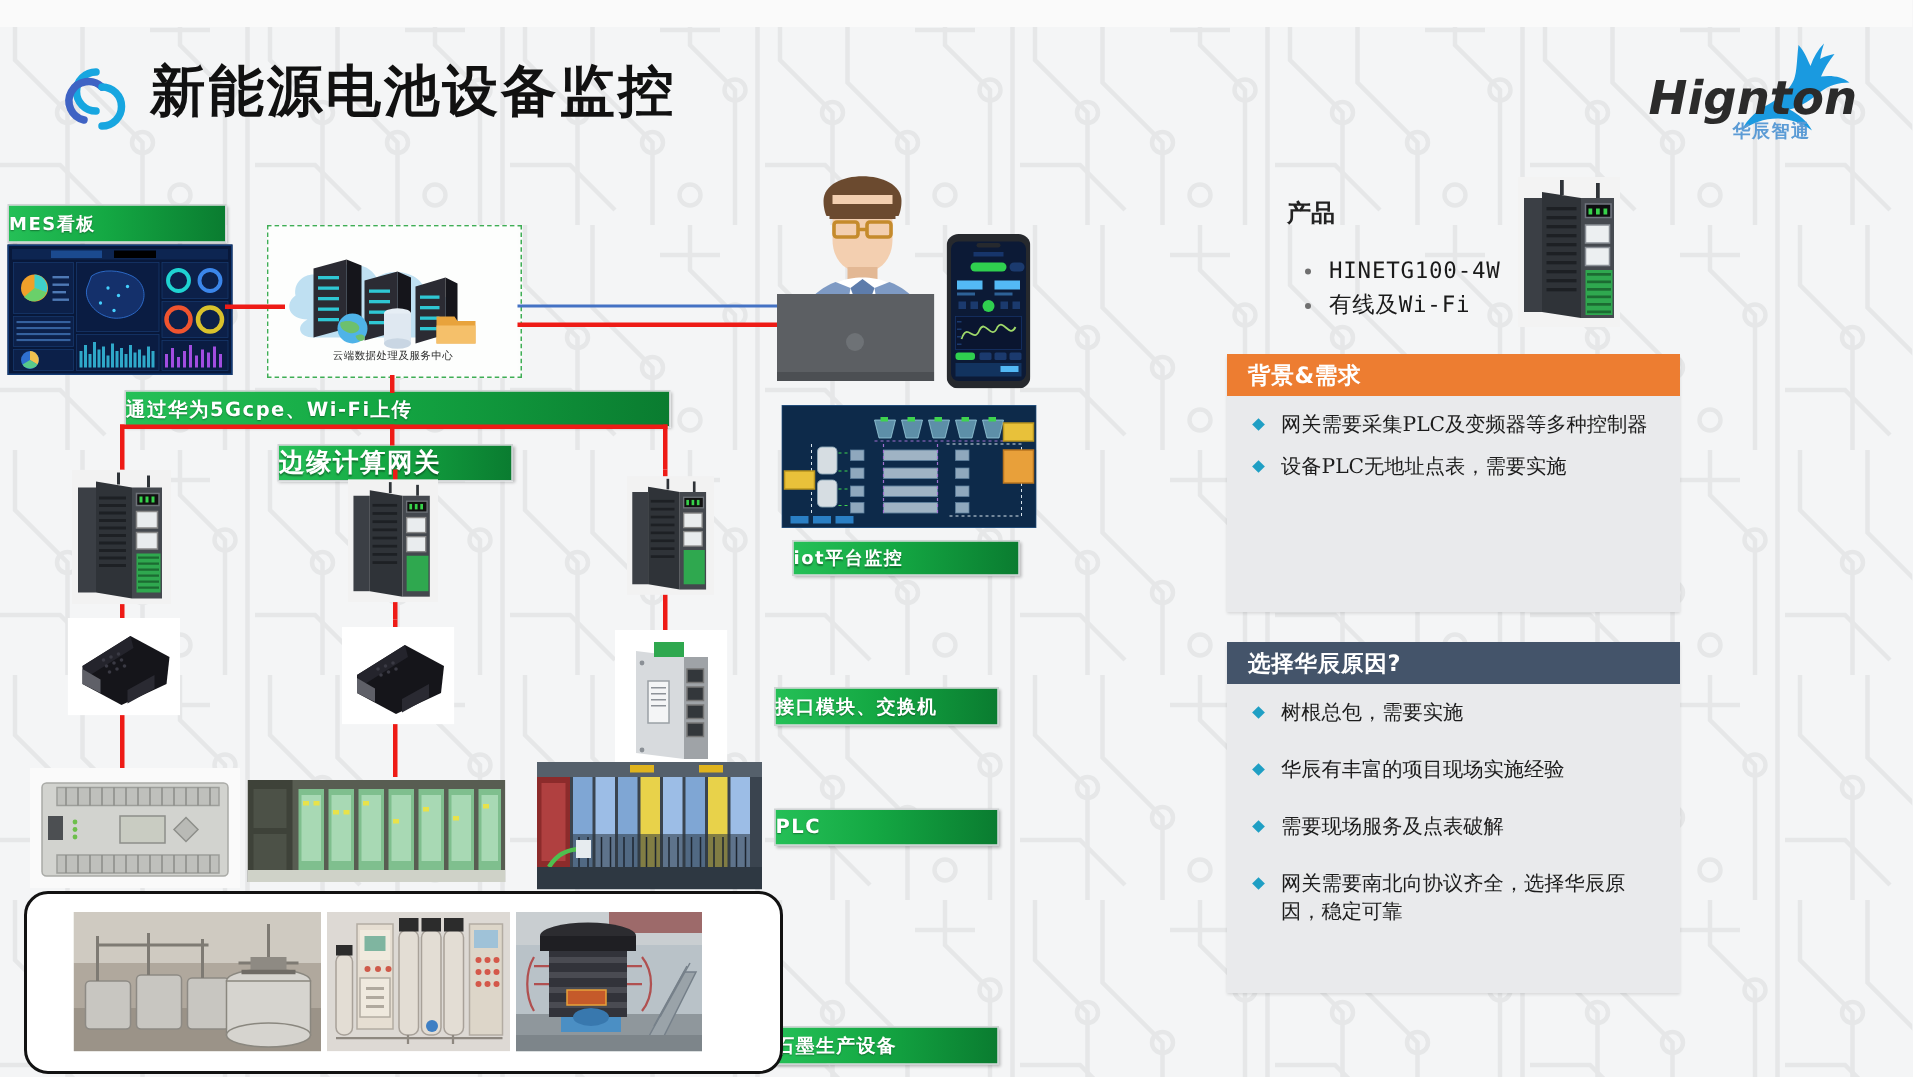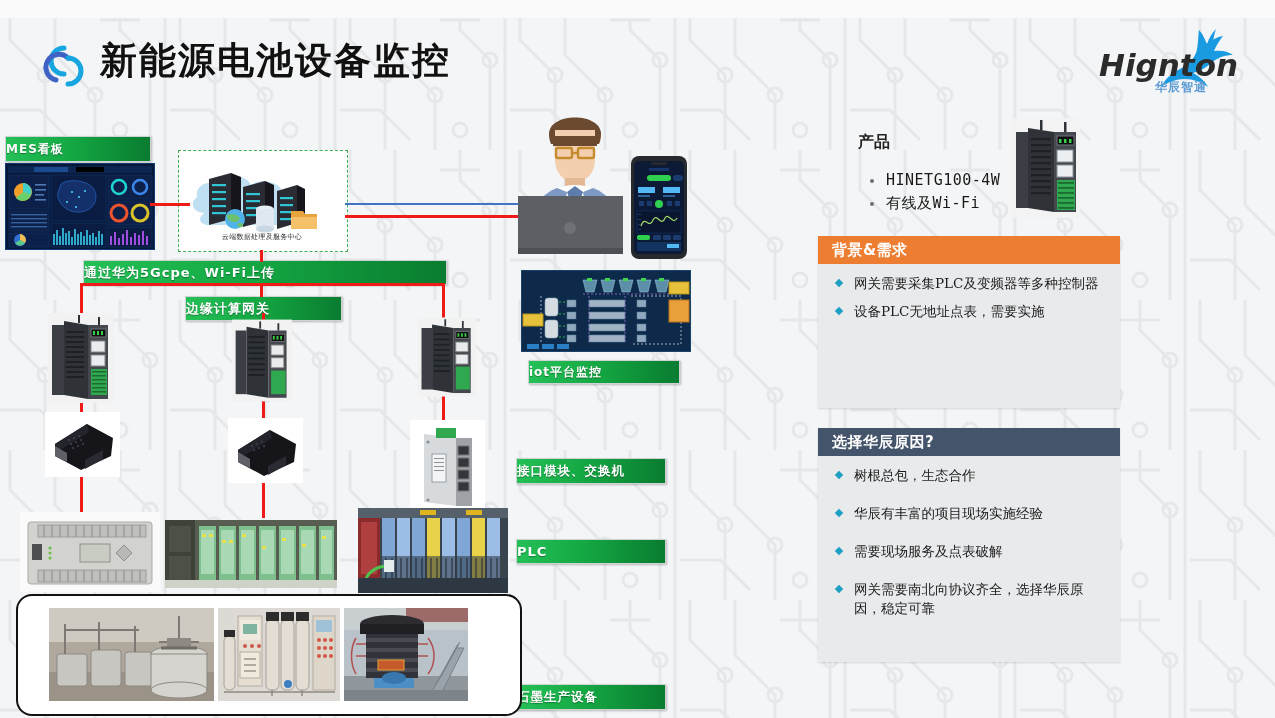--- a/index.html
+++ b/index.html
@@ -296,21 +296,21 @@
         <rect x="112" y="66" width="26" height="12" fill="#f5c06a"></rect>
       </g>
     </svg>
   </div>
   <div class="cloud-caption">云端数据处理及服务中心</div>
 
   <div class="glabel" style="left:83px;top:260px;width:362px;height:23px;font-size:13px;">
     <span>通过华为5Gcpe、Wi-Fi上传</span>
   </div>
 
-  <div class="glabel" style="left:185px;top:296px;width:155px;height:23px;font-size:13px;">
+  <div class="glabel" style="left:185px;top:296px;width:155px;height:23px;font-size:17px;">
     <span>边缘计算网关</span>
   </div>
 
   <div class="line" style="left:150px;top:203px;width:40px;height:3px;"></div>
   <div class="line blue" style="left:345px;top:203px;width:185px;height:2px;"></div>
   <div class="line" style="left:345px;top:215px;width:185px;height:3px;"></div>
   <div class="line" style="left:260px;top:250px;width:3px;height:12px;"></div>
   <div class="line" style="left:260px;top:283px;width:3px;height:14px;"></div>
   <div class="line" style="left:80px;top:283px;width:365px;height:3px;"></div>
   <div class="line" style="left:80px;top:283px;width:3px;height:30px;"></div>
@@ -951,20 +951,20 @@
       <li>网关需要采集PLC及变频器等多种控制器</li>
       <li>设备PLC无地址点表，需要实施</li>
     </ul>
   </div>
 
   <div class="panel reasons" style="left:818px;top:428px;width:302px;height:234px;">
     <div class="panel-head slate">
       <span>选择华辰原因?</span>
     </div>
     <ul>
-      <li>树根总包，生态合作</li>
+      <li>树根总包，需要实施</li>
       <li>华辰有丰富的项目现场实施经验</li>
       <li>需要现场服务及点表破解</li>
       <li>网关需要南北向协议齐全，选择华辰原因，稳定可靠</li>
     </ul>
   </div>
 
 </div>
 
 </body></html>

